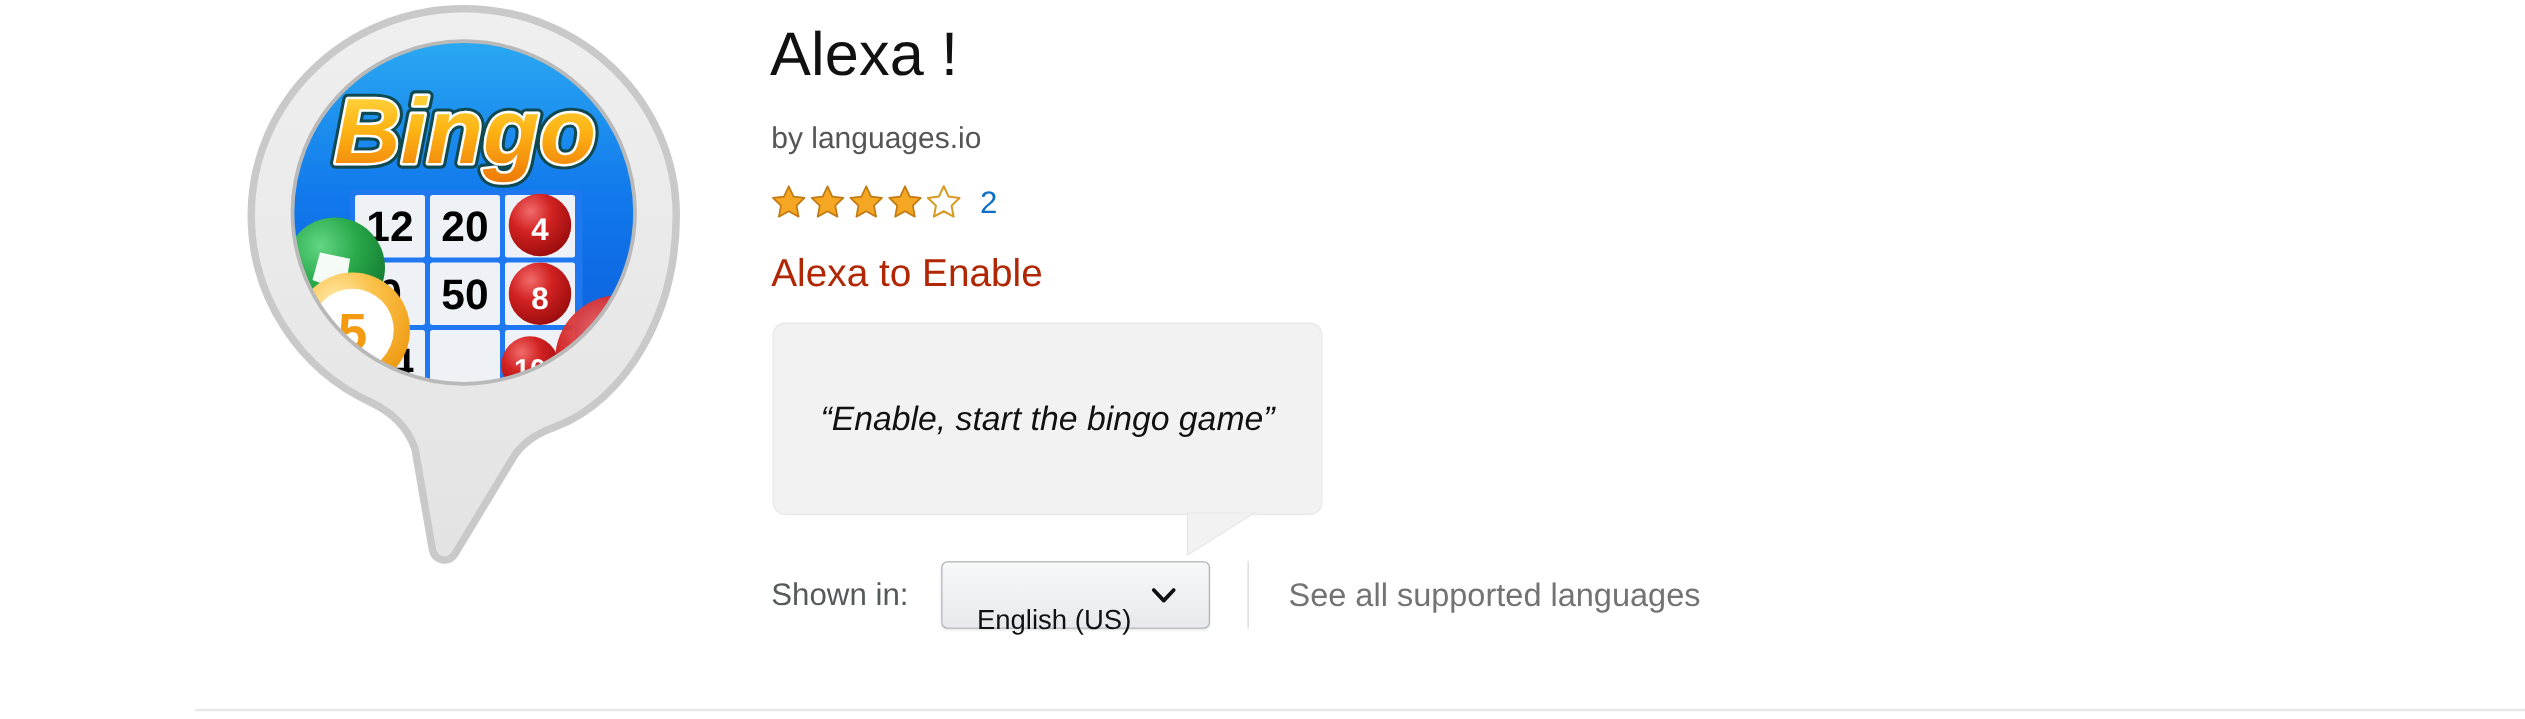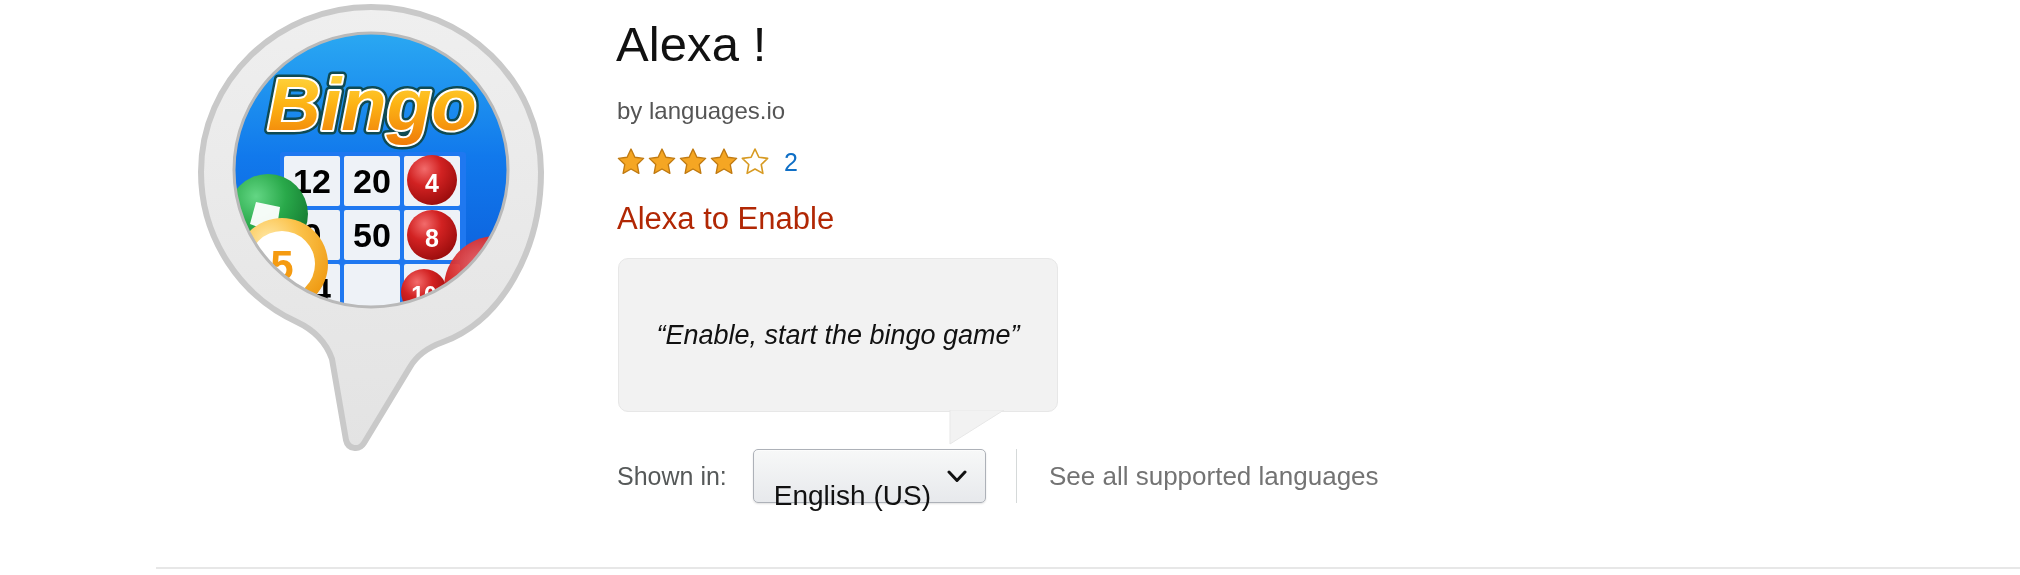--- a/index.html
+++ b/index.html
@@ -177,21 +177,21 @@
     padding: 0 18px 0 20px;
     box-sizing: border-box;
     background: linear-gradient(to bottom, #f7f8f8 0%, #e7e9ec 100%);
     border: 1px solid #adb1b8;
     border-radius: 5px;
     box-shadow: 0 1px 0 rgba(255,255,255,0.6) inset, 0 1px 2px rgba(0,0,0,0.12);
     cursor: pointer;
     min-width: 215px;
   }
   .lang-dropdown-label {
-    font-size: 28px;
+    font-size: 22px;
     color: #111111;
     line-height: 30px;
     white-space: nowrap;
     margin-top: 40px;
   }
   .chev {
     width: 20px;
     height: 13px;
     display: block;
   }

